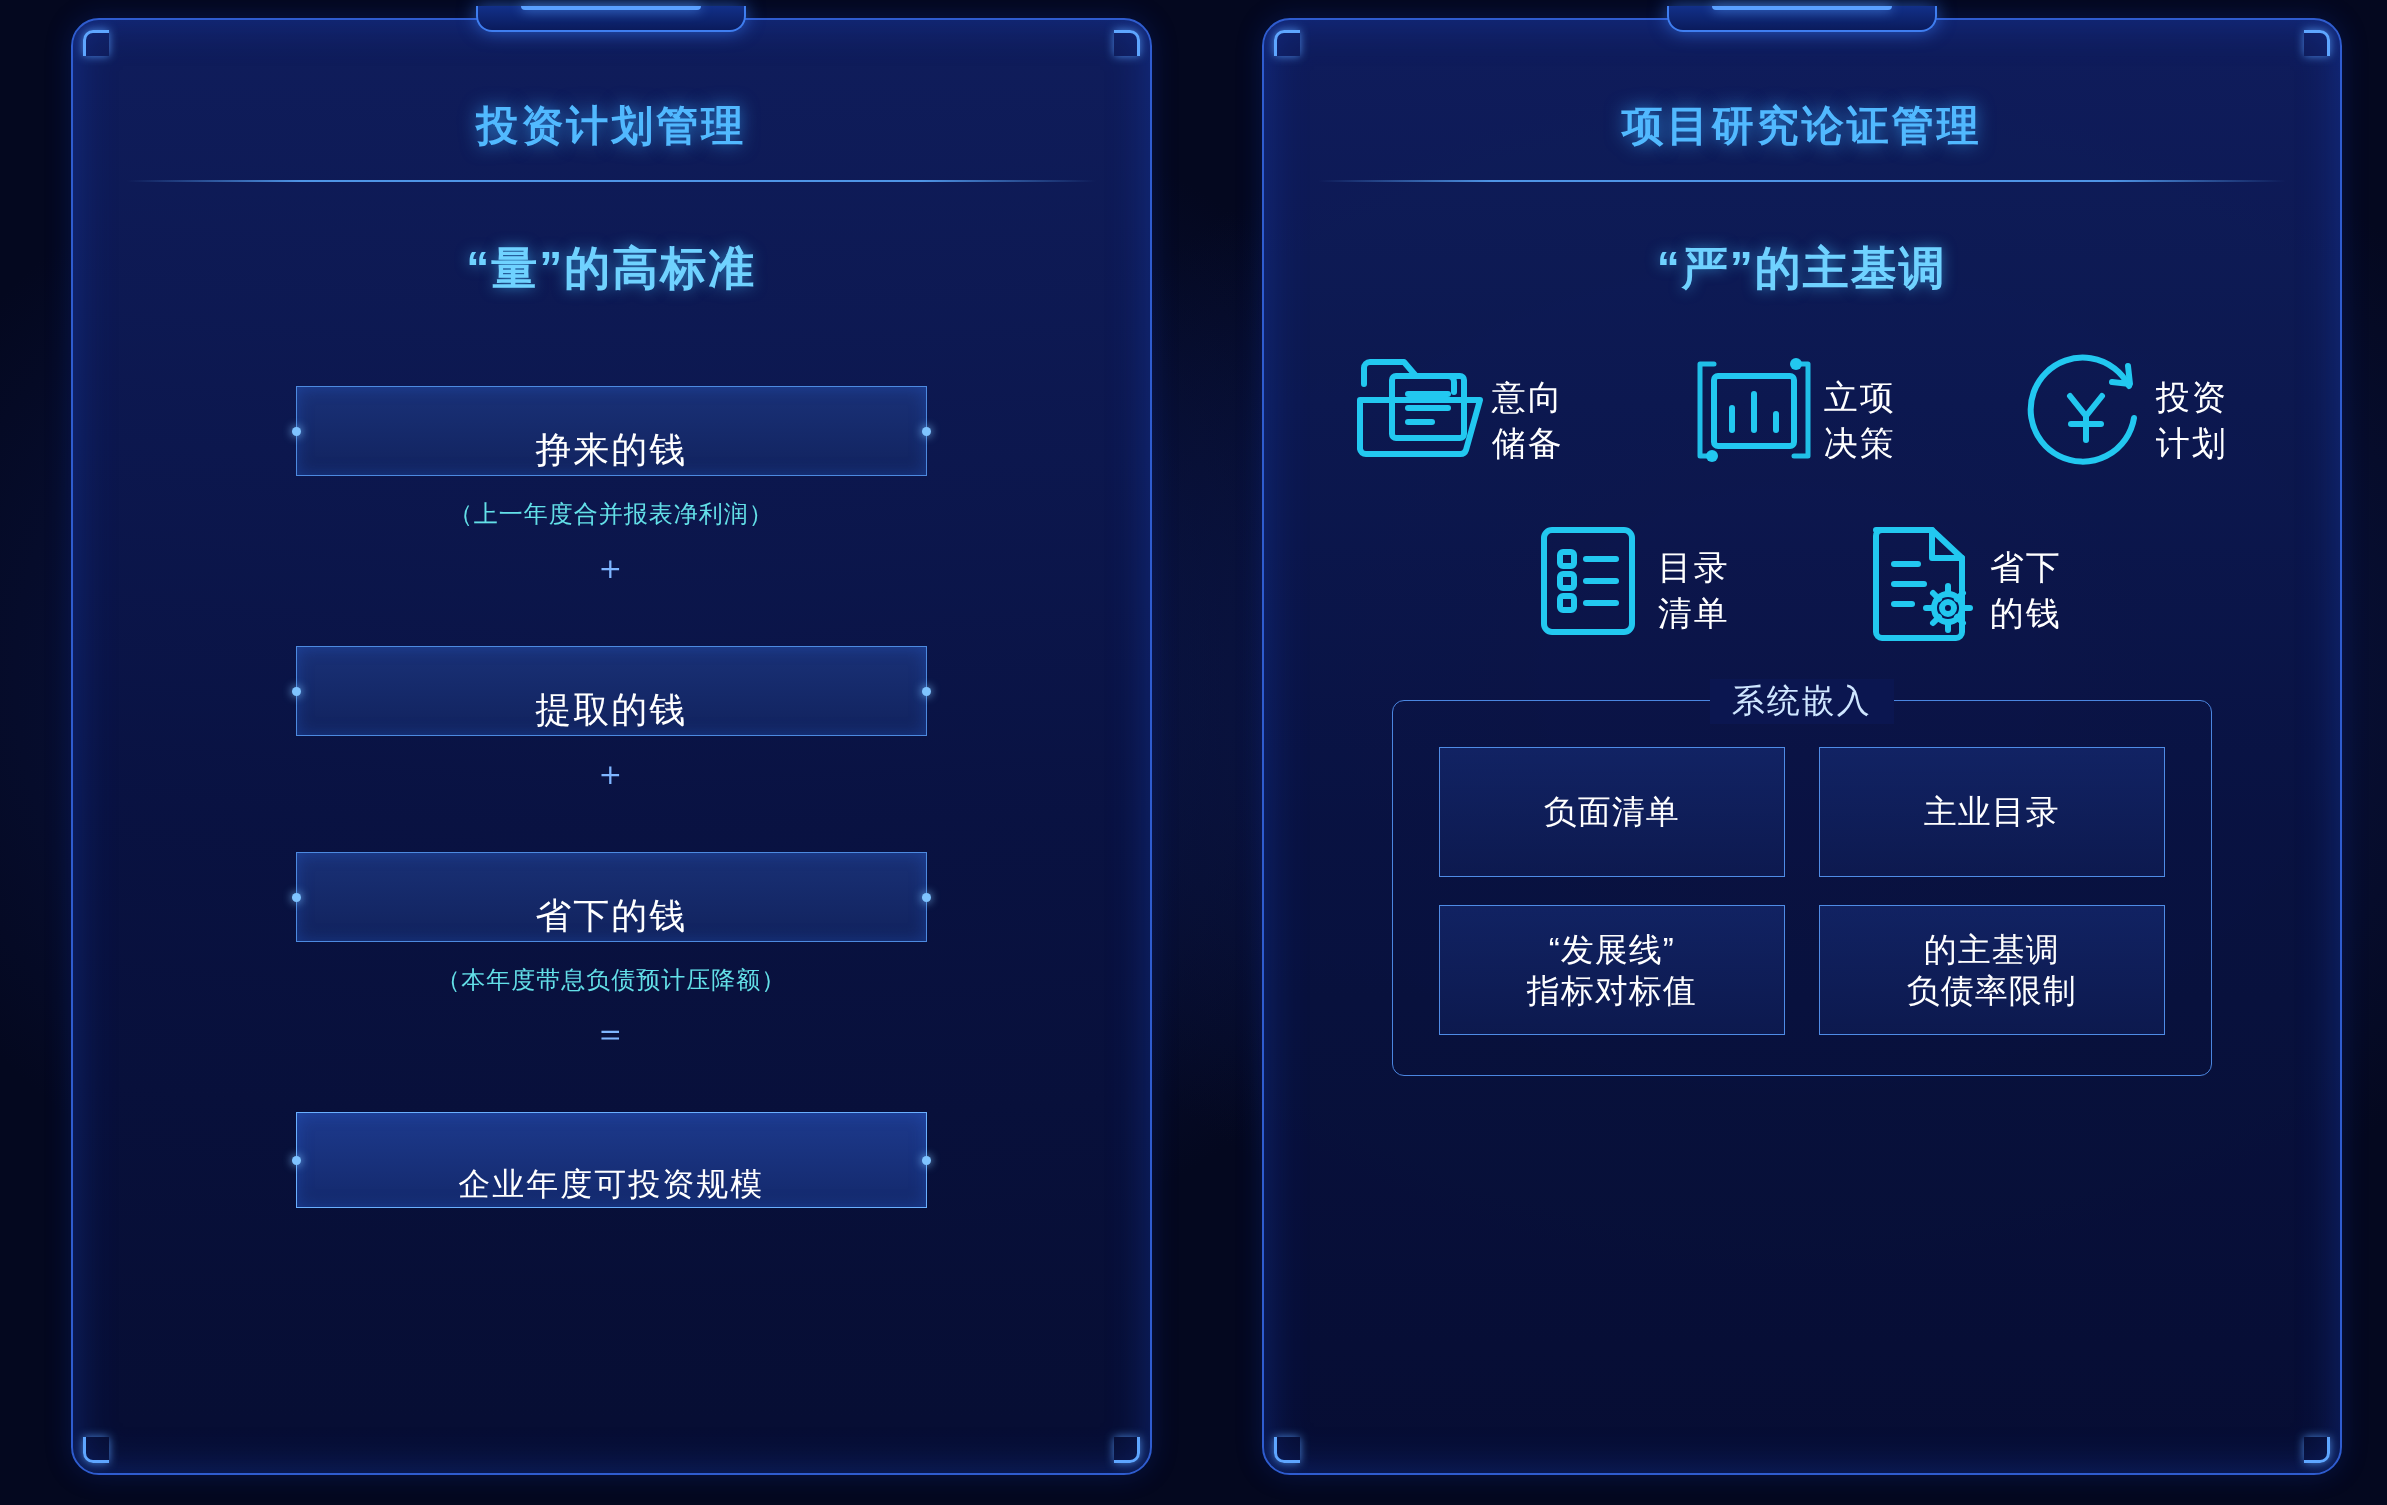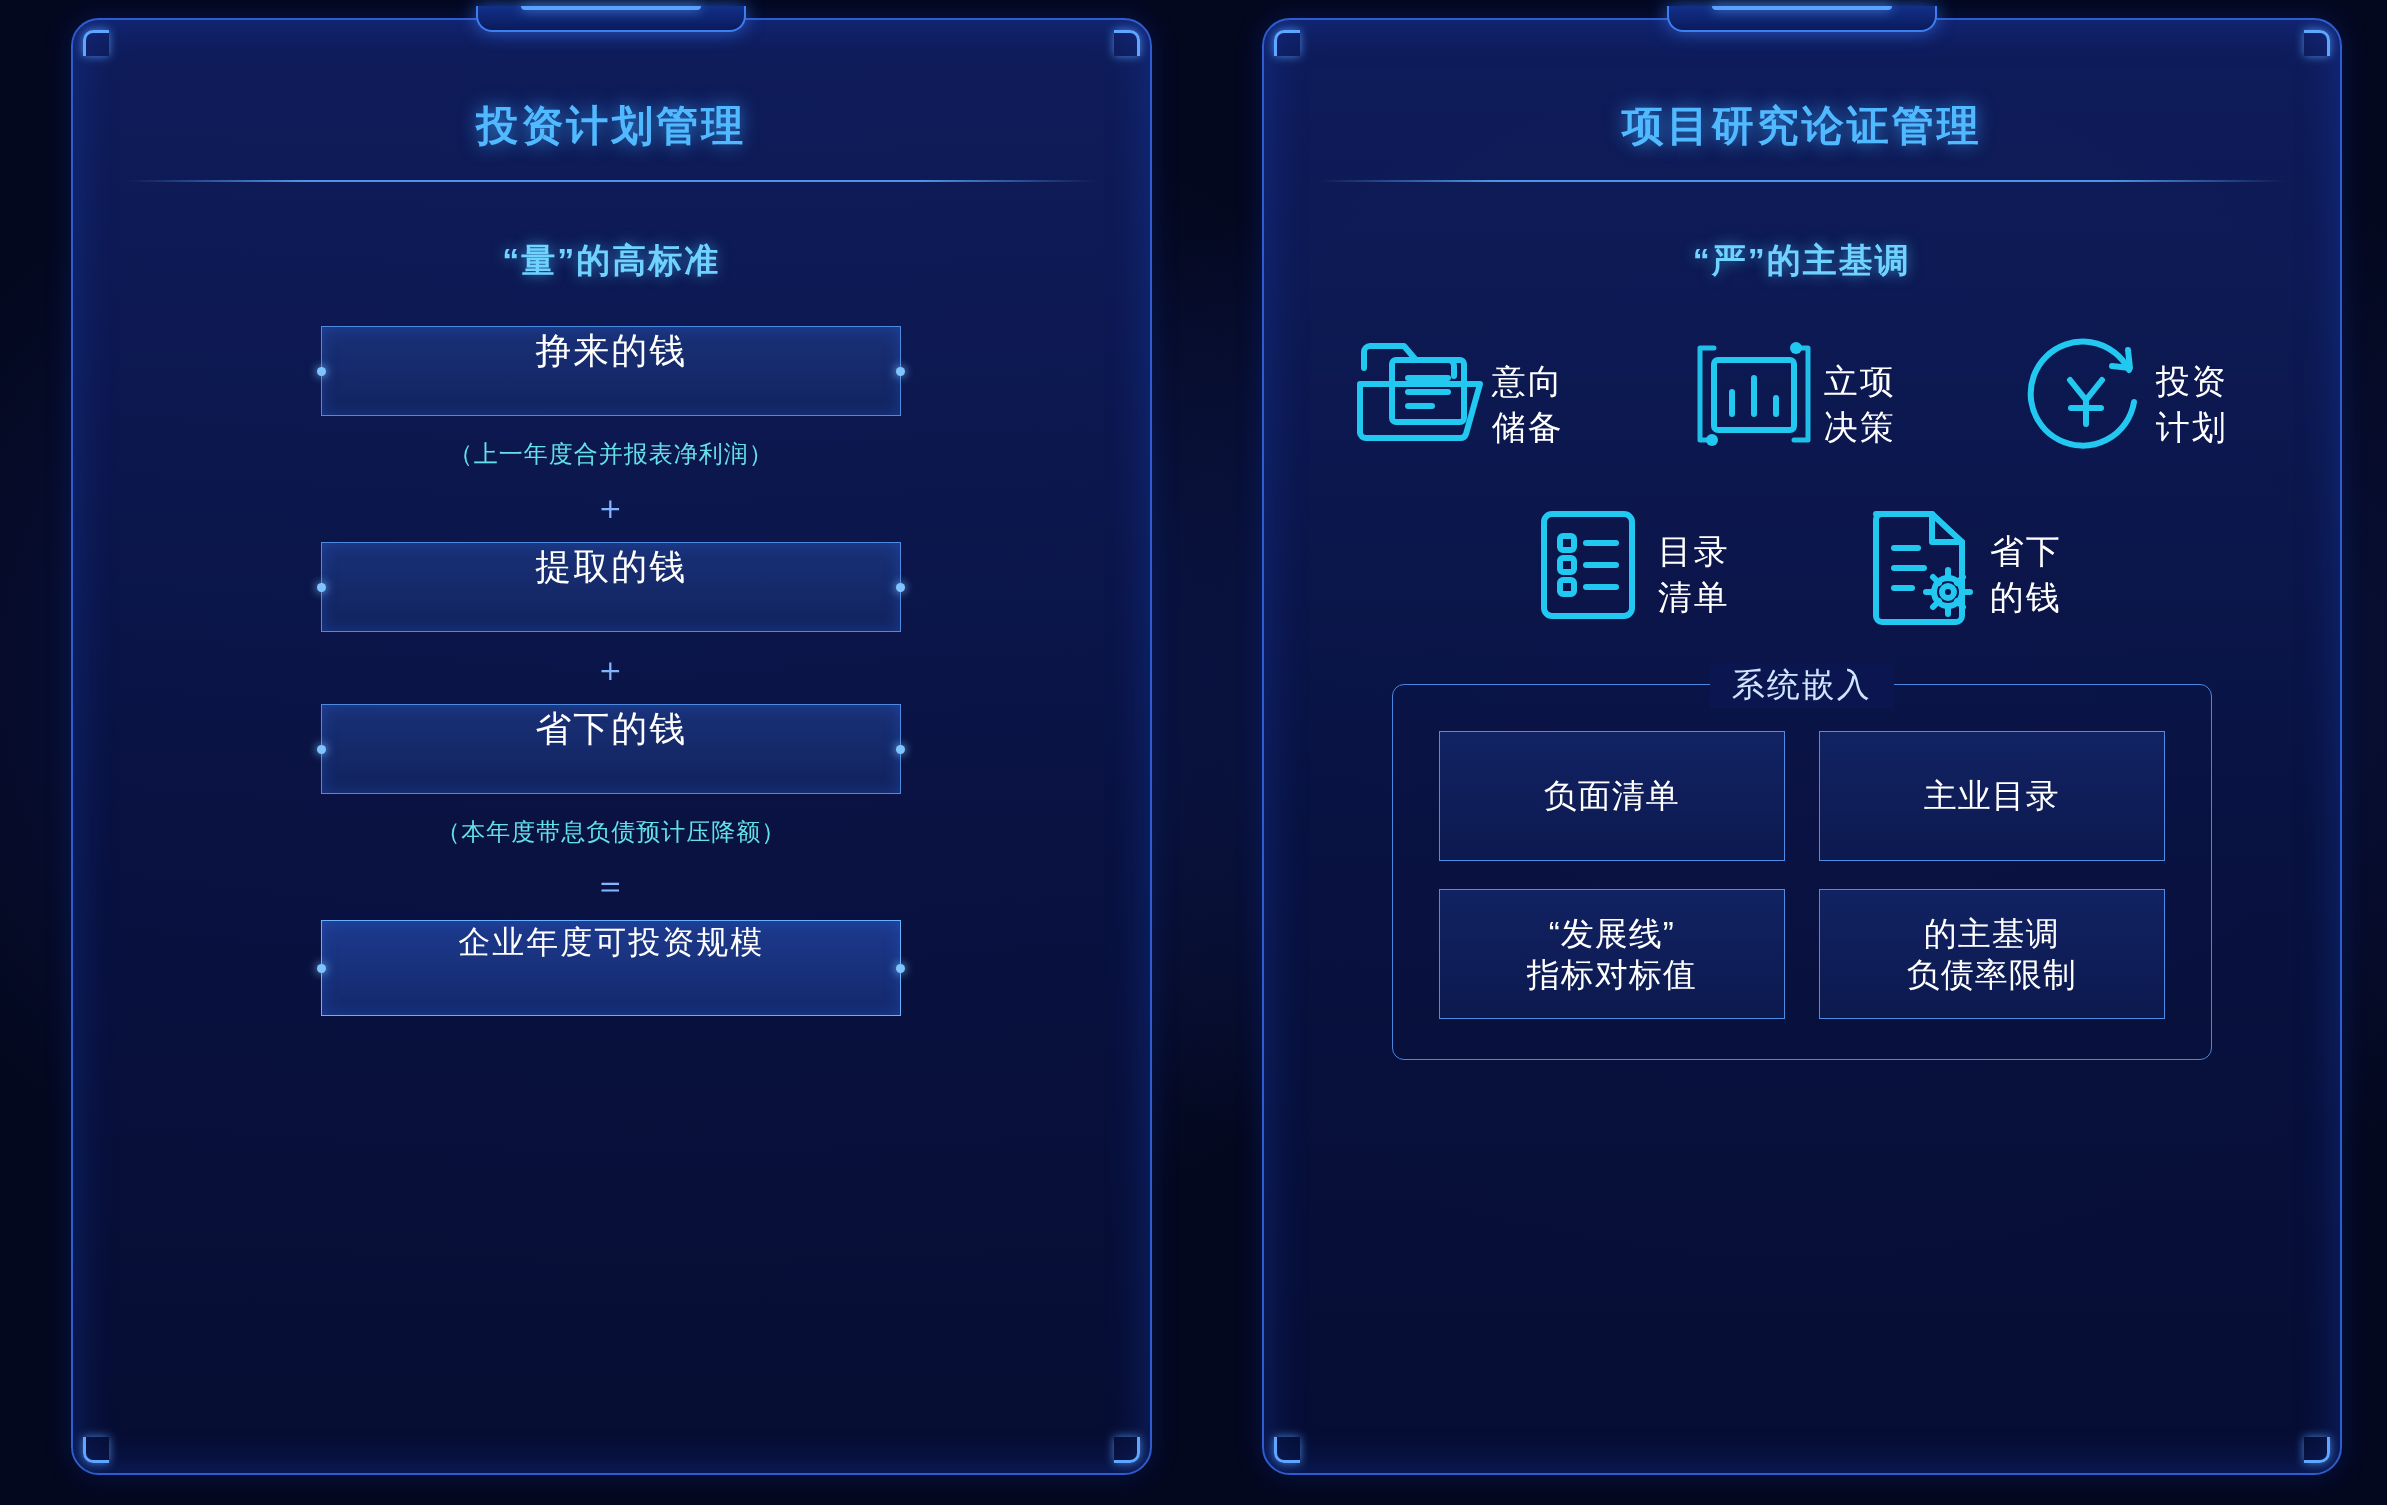--- a/index.html
+++ b/index.html
@@ -89,47 +89,48 @@
   }
   .title-rule {
     margin: 26px auto 0 auto;
     height: 2px;
     width: 100%;
     background: linear-gradient(90deg, rgba(70,140,255,0) 0%, rgba(90,170,255,0.85) 18%, rgba(90,170,255,0.85) 82%, rgba(70,140,255,0) 100%);
   }
   .subtitle {
     text-align: center;
     color: #6fd2ff;
-    font-size: 34px;
+    font-size: 46px;
     font-weight: bold;
     letter-spacing: 2px;
     margin-top: 56px;
     text-shadow: 0 0 14px rgba(70,190,255,0.6);
   }
 
   
   .flow {
     margin-top: 42px;
     display: flex;
     flex-direction: column;
     align-items: center;
   }
   .flow-box {
     position: relative;
-    width: 580px;
+    width: 631px;
     height: 90px;
     border: 1px solid #4d8ae0;
     background: linear-gradient(180deg, rgba(27,52,124,0.9) 0%, rgba(18,36,96,0.9) 100%);
     display: flex;
-    align-items: flex-start;
+    align-items: flex-end;
     justify-content: center;
     color: #ffffff;
     font-size: 36px;
     letter-spacing: 2px;
     box-shadow: 0 0 16px rgba(40,100,220,0.35) inset;
+    margin-top: 44px;
   }
   .flow-box.result {
     height: 96px;
     font-size: 32px;
     border-color: #6ab0ff;
     background: linear-gradient(180deg, rgba(30,60,145,0.95) 0%, rgba(20,42,110,0.95) 100%);
   }
   .flow-box .dot {
     position: absolute;
     width: 9px;

